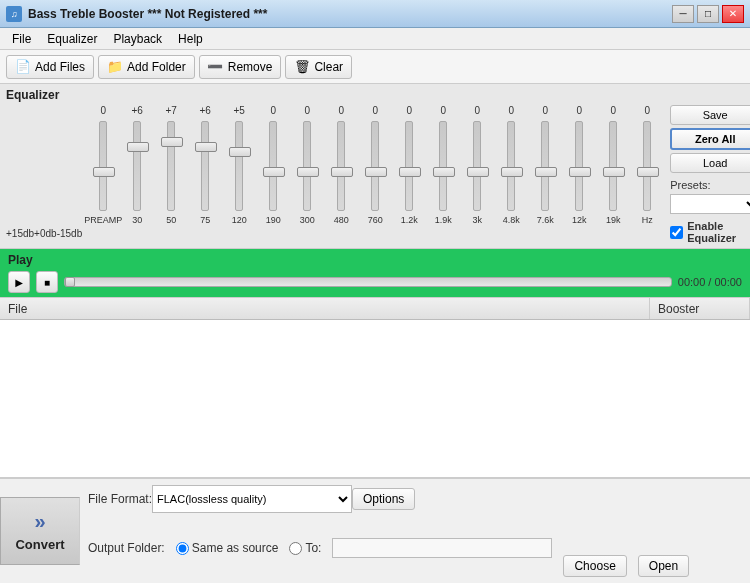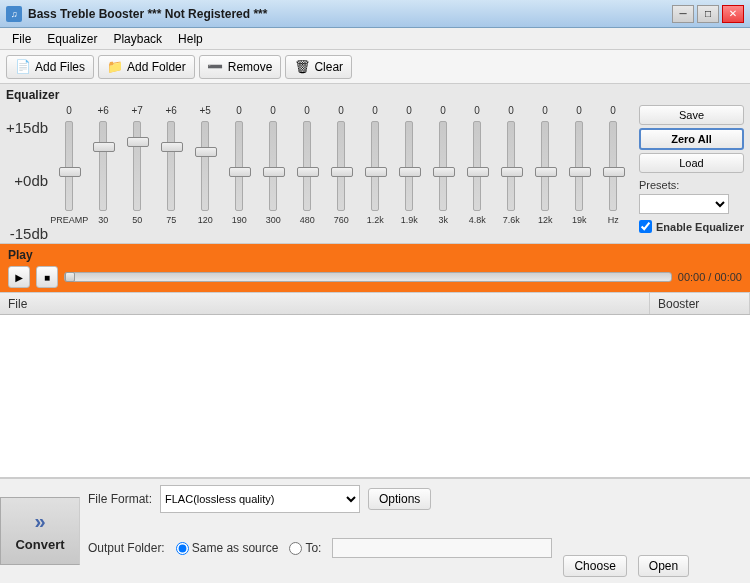--- a/index.html
+++ b/index.html
@@ -127,29 +127,28 @@
       gap: 0;
       align-items: flex-start;
     }
     #eq-sliders-area {
       display: flex;
       flex: 1;
       align-items: flex-start;
     }
     #eq-scale {
       display: flex;
-      flex-direction: column;
+      flex-direction: row;
       justify-content: space-between;
       height: 120px;
       margin-right: 4px;
       margin-top: 14px;
-      font-size: 15px;
+      font-size: 10px;
       color: #333;
       align-items: flex-end;
-      gap: 36px;
     }
     .eq-band {
       display: flex;
       flex-direction: column;
       align-items: center;
       width: 34px;
     }
     .eq-value {
       font-size: 10px;
       color: #333;
@@ -225,21 +224,21 @@
       height: 13px;
     }
     #enable-eq-label {
       font-size: 11px;
       font-weight: bold;
       color: #333;
     }
 
     
     #play-section {
-      background: #f97316;
+      background: #22c55e;
       padding: 4px 8px;
       border-bottom: 1px solid #ccc;
     }
     #play-label {
       font-size: 12px;
       font-weight: bold;
       color: #222;
       margin-bottom: 4px;
     }
     #play-controls {
@@ -310,21 +309,20 @@
     #col-file { flex: 1; }
     #col-duration { width: 100px; }
     #file-list-body {
       flex: 1;
       overflow-y: auto;
       background: white;
     }
     #format-row {
       display: flex;
       align-items: center;
-      gap: 8px;
     }
     #format-label {
       font-size: 12px;
       color: #333;
       white-space: nowrap;
     }
     #format-select {
       flex: 1;
       max-width: 200px;
       height: 28px;

